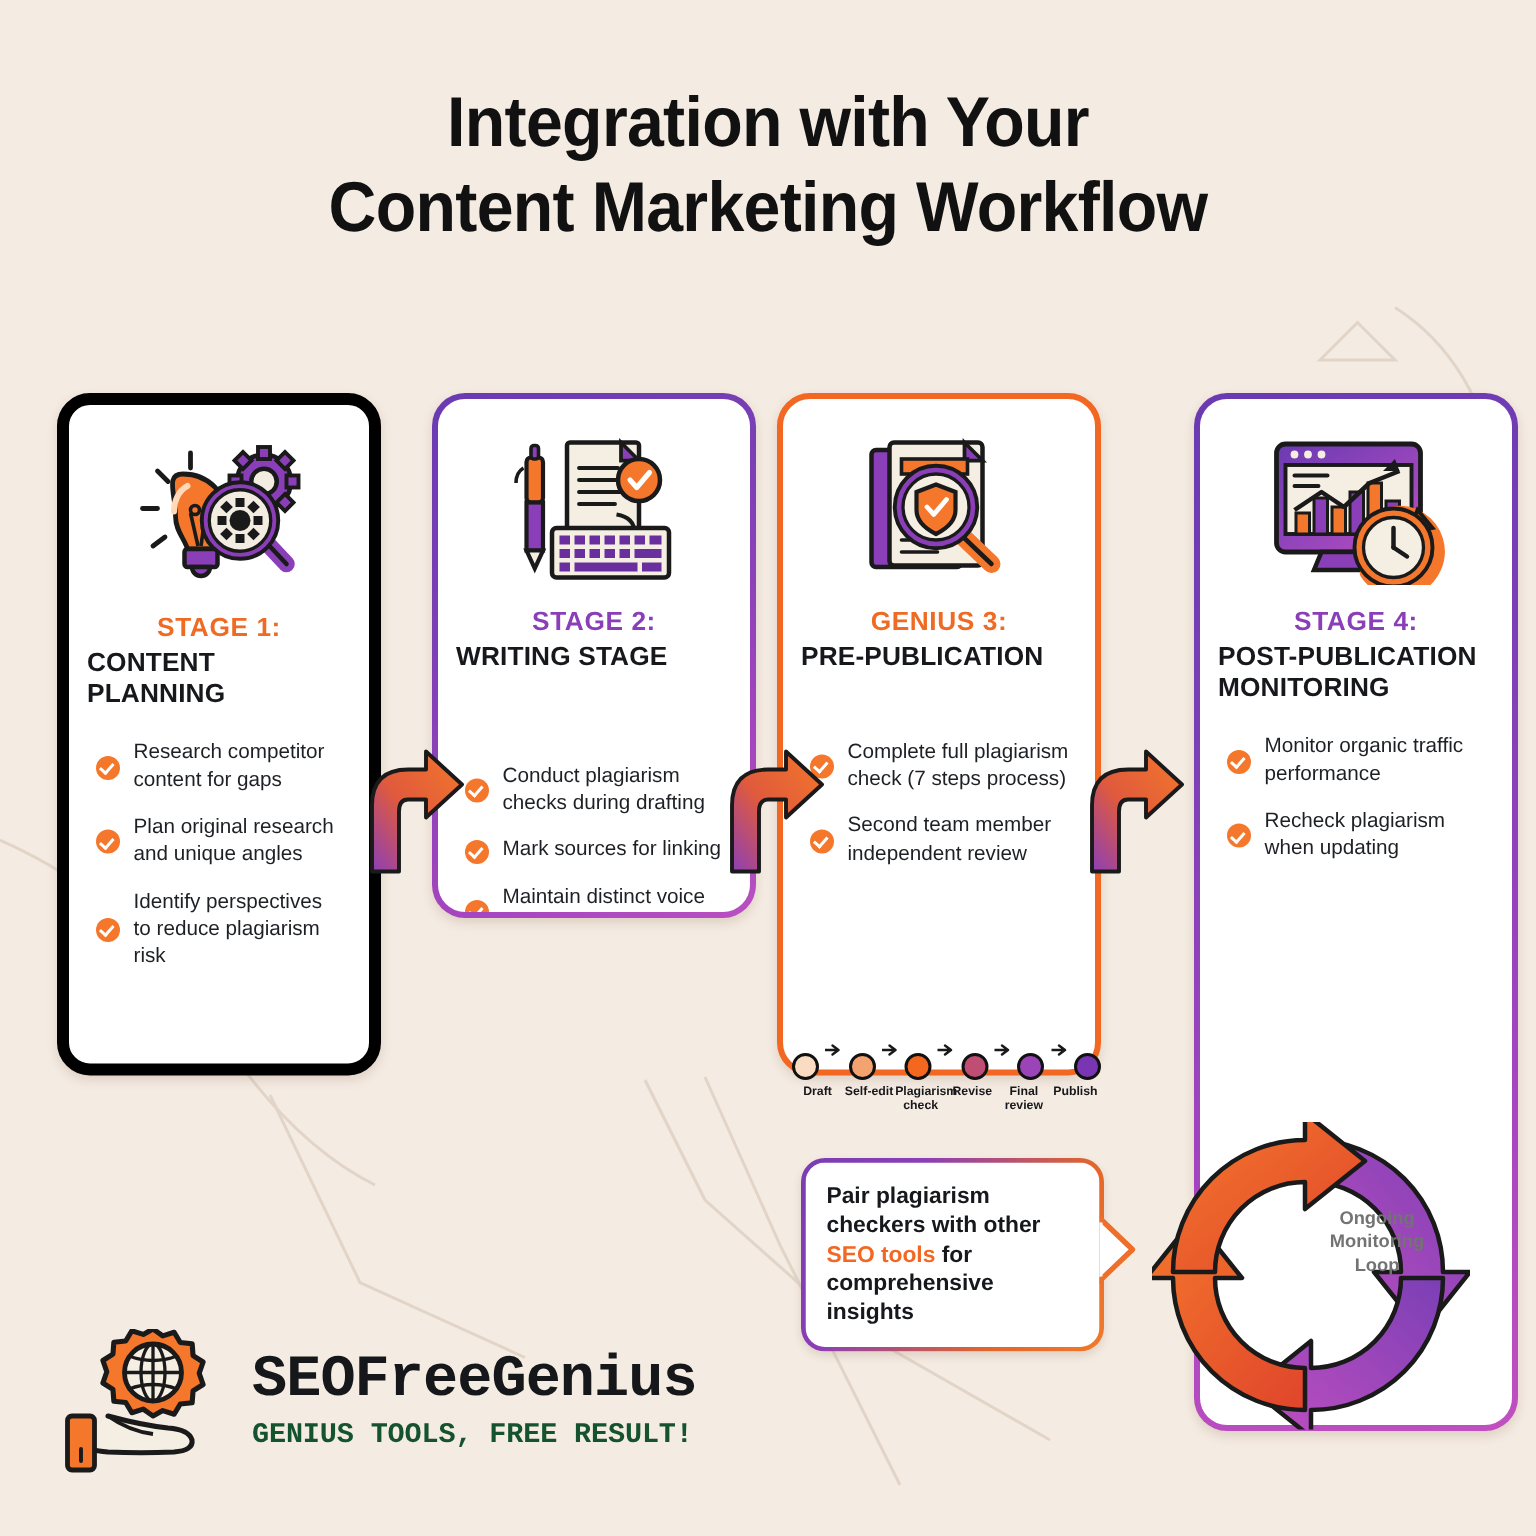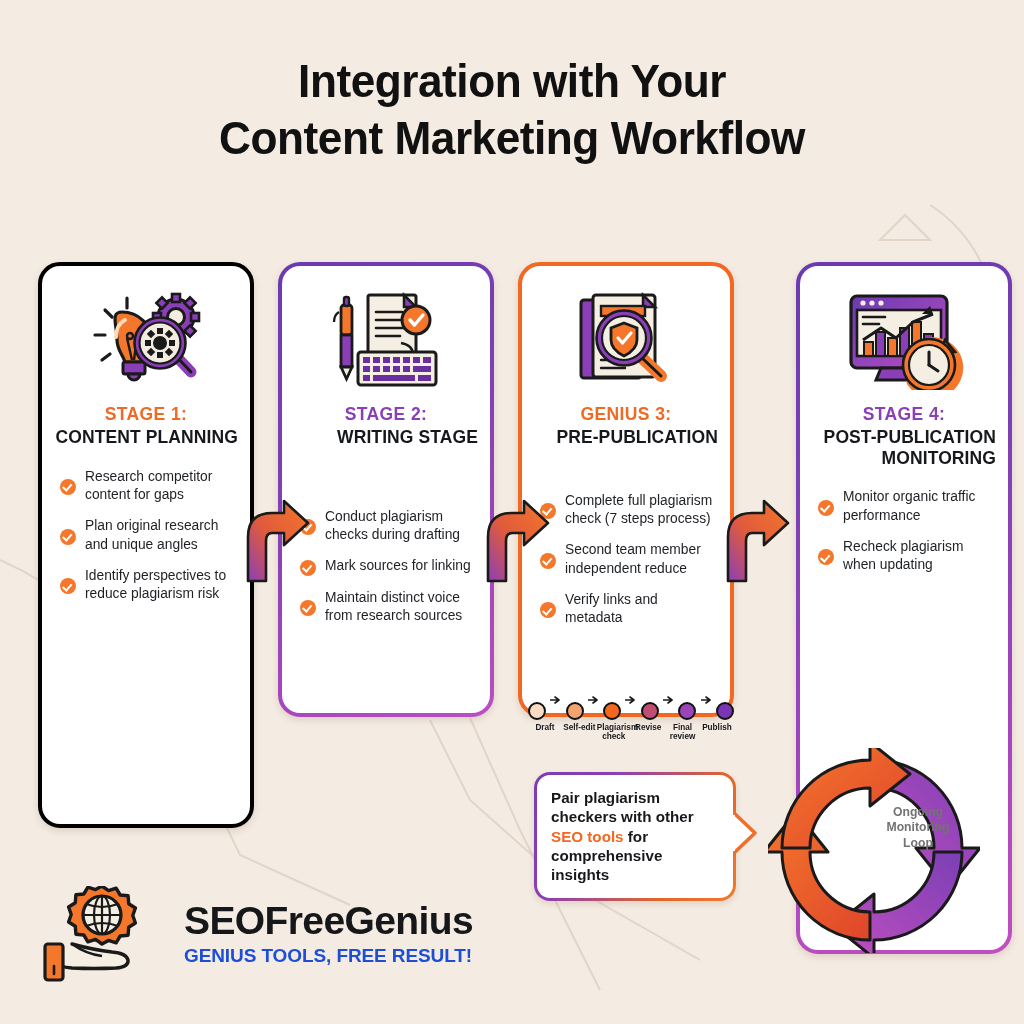--- a/index.html
+++ b/index.html
@@ -22,36 +22,36 @@
   .title span{display:block;}
   
   .card{
     position:absolute;top:262px;width:216px;
     background:#ffffff;border-radius:22px;
     box-shadow:0 3px 7px rgba(120,90,60,.18);
     box-sizing:border-box;
     overflow:hidden;
   }
   .card-inner{padding:14px 12px 16px 12px;}
-  .card.c1{left:38px;height:566px;border:4px solid #000000;}
-  .card.c2{left:278px;height:455px;border:4px solid transparent;
+  .card.c1{left:38px;height:455px;border:8px solid #000000;}
+  .card.c2{left:288px;height:350px;border:4px solid transparent;
            background-image:linear-gradient(#fff,#fff),linear-gradient(150deg,#6a3ab2 0%,#7b3fb5 35%,#a545bf 75%,#b94fc2 100%);
            background-origin:border-box;background-clip:padding-box,border-box;}
   .card.c3{left:518px;height:455px;border:4px solid #f26722;}
   .card.c4{left:796px;height:692px;border:4px solid transparent;
            background-image:linear-gradient(#fff,#fff),linear-gradient(160deg,#6a3ab2 0%,#7b3fb5 30%,#a545bf 70%,#c14fc0 100%);
            background-origin:border-box;background-clip:padding-box,border-box;}
   .icon-wrap{height:108px;display:flex;align-items:center;justify-content:center;margin-top:6px;}
   .stage-kicker{
     text-align:center;font-weight:bold;font-size:17.5px;letter-spacing:.4px;margin-top:10px;
   }
   .stage-kicker.or{color:#ef6a23;}
   .stage-kicker.pu{color:#8a3fb8;}
   .stage-name{
-    text-align:right;font-weight:bold;font-size:17.5px;color:#16181c;
+    text-align:left;font-weight:bold;font-size:17.5px;color:#16181c;
     line-height:1.18;margin-top:2px;letter-spacing:.1px;
   }
   .bullets{margin-top:20px;padding:0 4px 0 6px;}
   .bullet{display:flex;align-items:center;margin-bottom:13px;}
   .chk{
     flex:0 0 auto;width:16px;height:16px;border-radius:50%;
     background:#f4772b;margin-right:9px;margin-top:2px;position:relative;
   }
   .chk::after{
     content:"";position:absolute;left:4.3px;top:3.2px;width:4.4px;height:7.4px;
@@ -84,23 +84,23 @@
   .callout-tail{position:absolute;left:733px;top:810px;}
   
   .loop{position:absolute;left:768px;top:748px;width:212px;height:205px;}
   .loop-label{
     position:absolute;left:812px;top:805px;width:212px;text-align:center;
     font-size:12.2px;font-weight:bold;line-height:1.25;color:#737373;
   }
   
   .logo{position:absolute;left:42px;top:886px;display:flex;align-items:center;}
   .logo-mark{width:118px;height:96px;flex:0 0 auto;}
-  .logo-text{margin-left:24px;}
+  .logo-text{margin-left:8px;font-family:Liberation Mono, monospace;}
   .logo-name{font-size:39px;font-weight:bold;color:#15171a;letter-spacing:-0.6px;line-height:1;}
-  .logo-tag{font-size:19px;font-weight:bold;color:#1d4ed8;letter-spacing:-0.1px;margin-top:5px;}
+  .logo-tag{font-size:19px;font-weight:bold;color:#14532d;letter-spacing:-0.1px;margin-top:5px;}
 </style>
 </head>
 <body>
 
 <svg class="bg-deco" viewBox="0 0 1024 1024">
   <path d="M930 205 Q985 240 1000 320 L1000 430 Q995 520 940 560" fill="none" stroke="#e2d5c8" stroke-width="2"></path>
   <path d="M880 240 L905 215 L930 240 Z" fill="none" stroke="#e2d5c8" stroke-width="2"></path>
   <path d="M0 560 Q90 600 140 680 Q190 760 250 790" fill="none" stroke="#e2d5c8" stroke-width="2"></path>
   <path d="M180 730 L240 855 L350 905" fill="none" stroke="#e2d5c8" stroke-width="2"></path>
   <path d="M430 720 L470 800 L560 880 L700 960" fill="none" stroke="#e2d5c8" stroke-width="2"></path>
@@ -268,25 +268,21 @@
     </div>
     <div class="stage-kicker or">GENIUS 3:</div>
     <div class="stage-name">PRE-PUBLICATION</div>
     <div class="bullets" style="margin-top:44px">
       <div class="bullet">
         <span class="chk"></span>
         <span class="btext">Complete full plagiarism check (7 steps process)</span>
       </div>
       <div class="bullet">
         <span class="chk"></span>
-        <span class="btext">Second team member independent reduce</span>
-      </div>
-      <div class="bullet">
-        <span class="chk"></span>
-        <span class="btext">Verify links and metadata</span>
+        <span class="btext">Second team member independent review</span>
       </div>
     </div>
   </div>
 </div>
 
 <div class="card c4">
   <div class="card-inner">
     <div class="icon-wrap">
       <svg width="126" height="100" viewBox="0 0 126 100">
         <defs>

